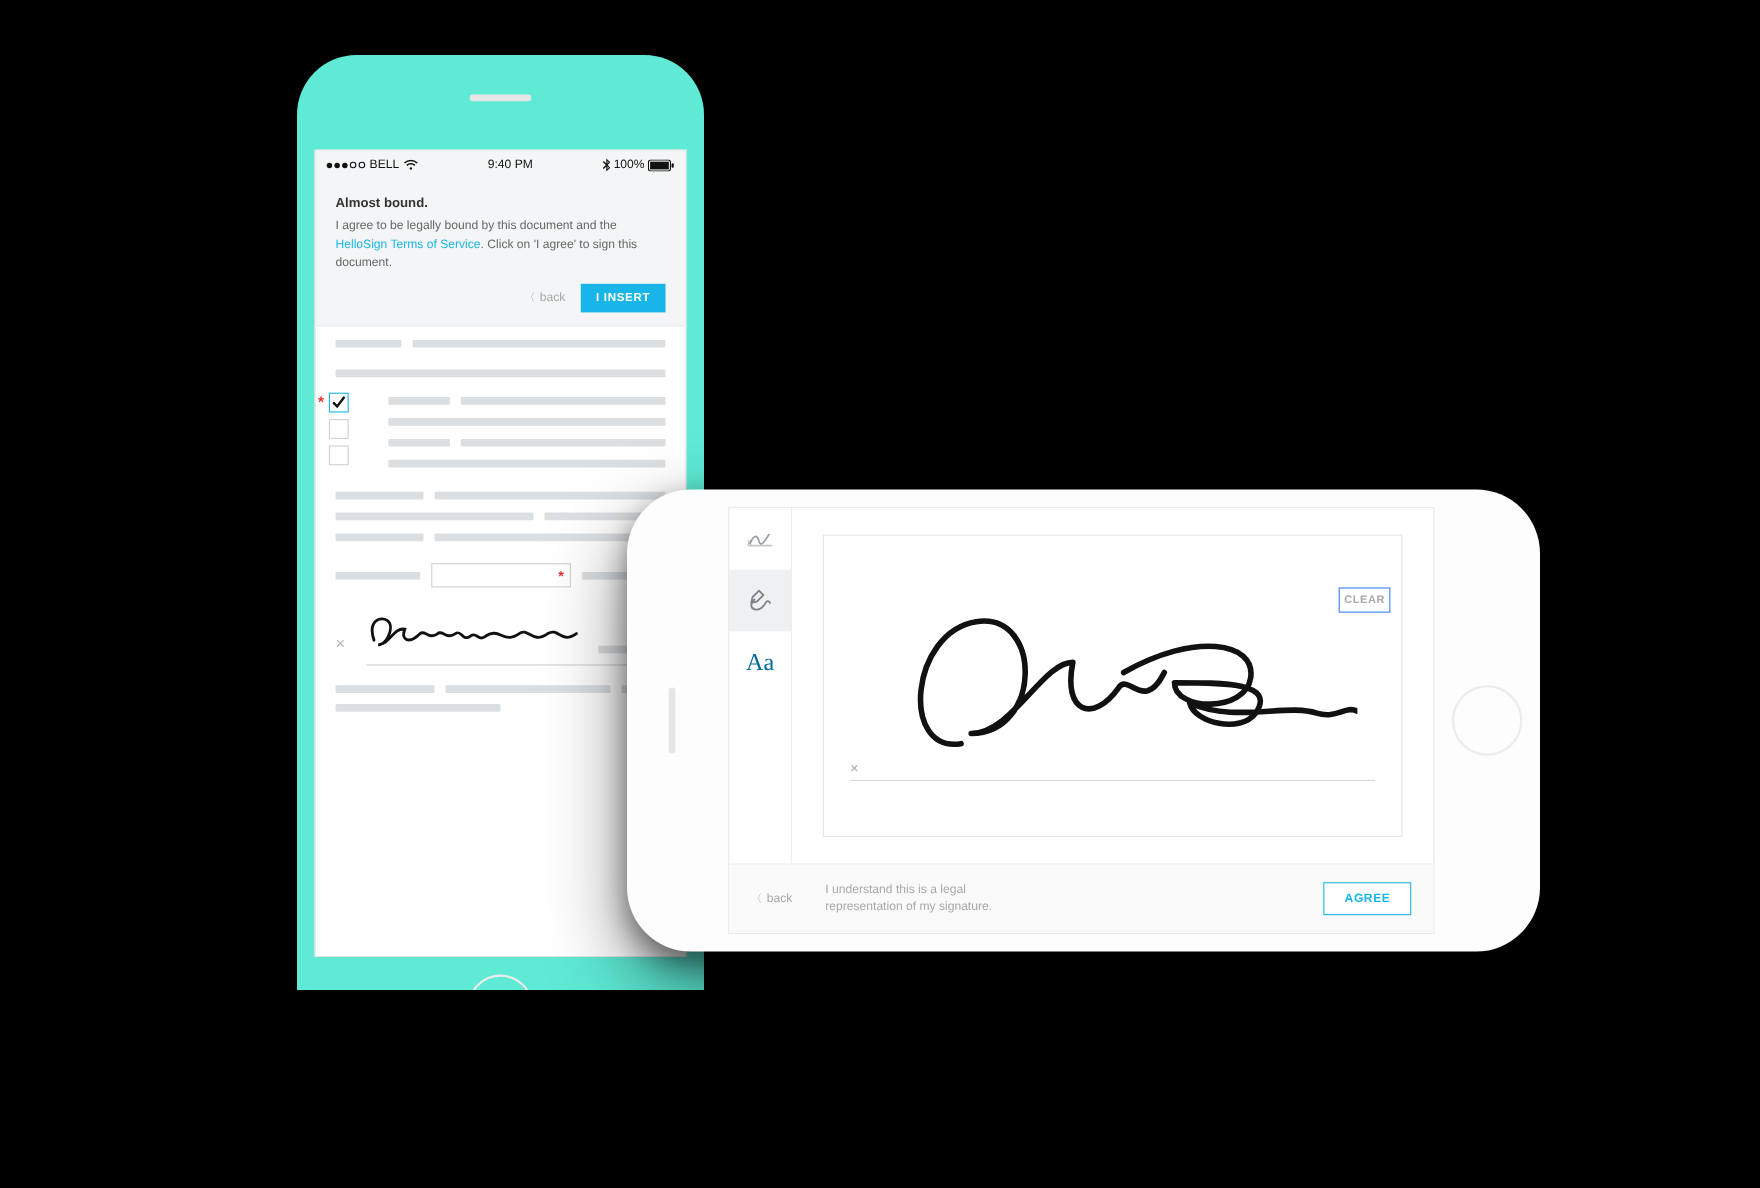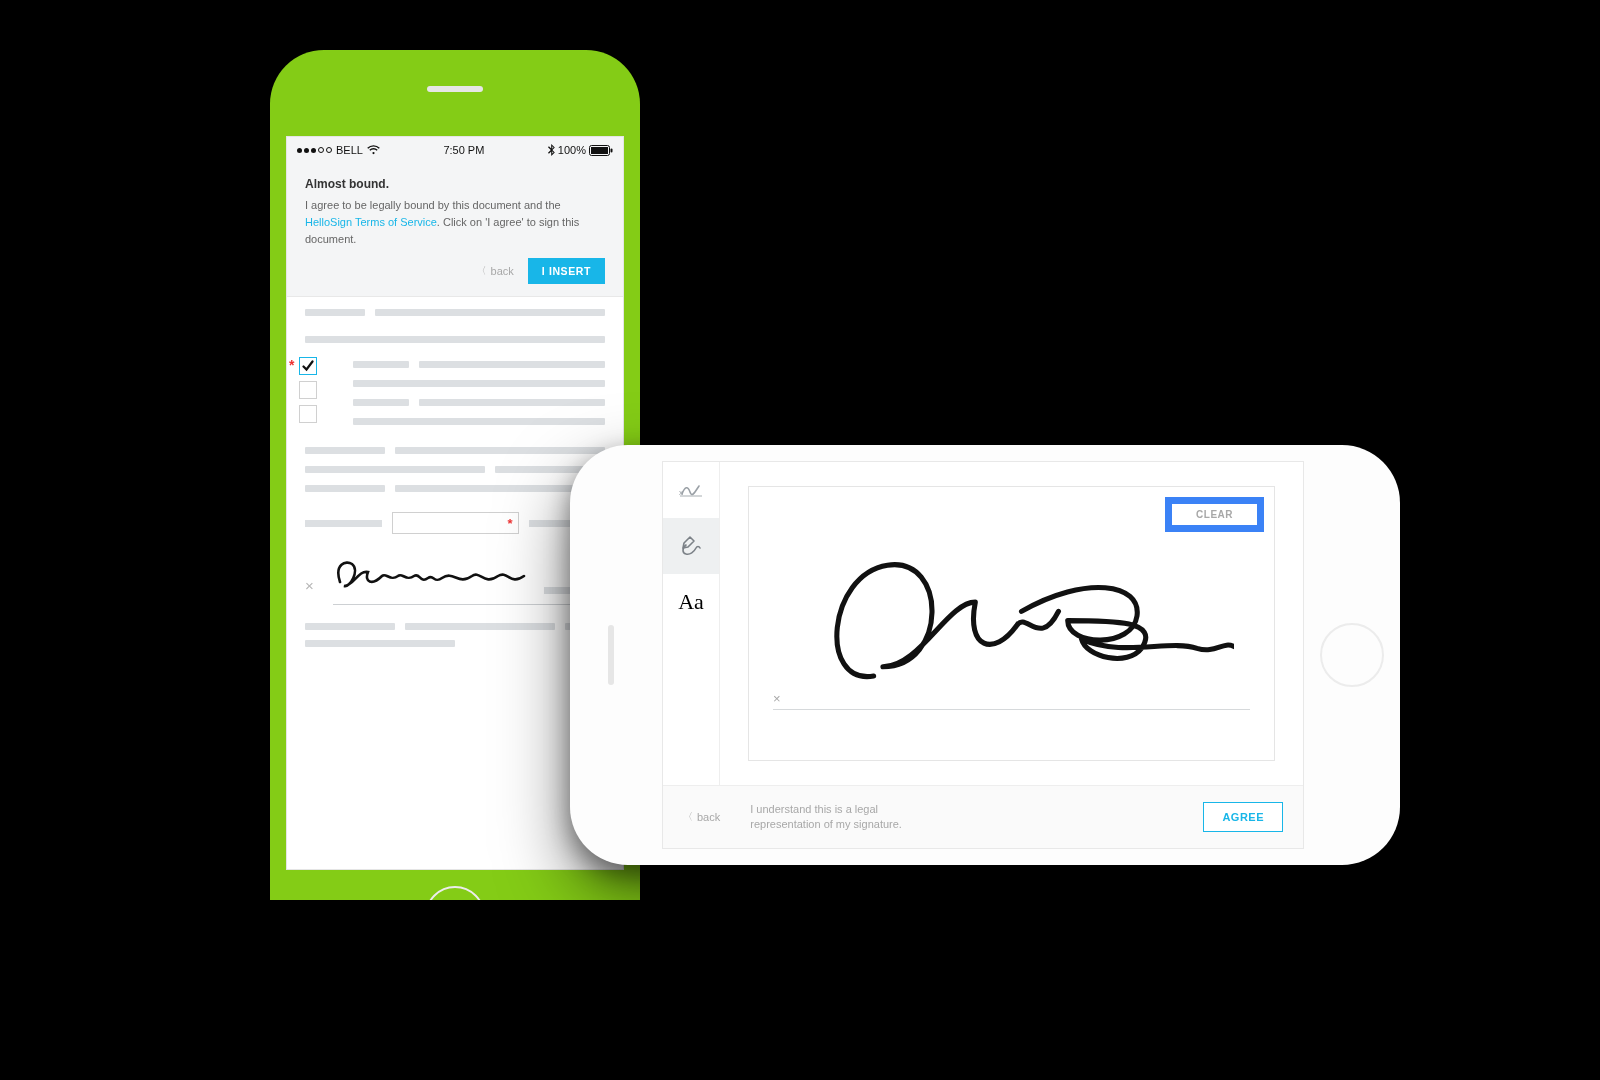--- a/index.html
+++ b/index.html
@@ -1,20 +1,20 @@
 <!DOCTYPE html>
 <html><head>
 <meta charset="utf-8">
 <style>
   html,body{margin:0;padding:0;background:#000;font-family:-apple-system,BlinkMacSystemFont,"Helvetica Neue",Arial,sans-serif;}
   .stage{position:relative;width:1320px;height:900px;margin:0 auto;}
   
   .phone-portrait{
     position:absolute;left:130px;top:50px;width:370px;height:912px;
-    background:#84cc16;border-radius:54px;
+    background:#5eead4;border-radius:54px;
     box-shadow:0 25px 60px rgba(0,0,0,0.45),0 8px 20px rgba(0,0,0,0.35);
   }
   .phone-portrait .speaker{
     position:absolute;top:36px;left:50%;transform:translateX(-50%);
     width:56px;height:6px;border-radius:3px;background:#e6e6e6;
   }
   .phone-portrait .home-button{
     position:absolute;bottom:16px;left:50%;transform:translateX(-50%);
     width:56px;height:56px;border:2px solid #ececec;border-radius:50%;
   }
@@ -36,22 +36,22 @@
   .header-panel .title{font-size:12px;color:#333;font-weight:600;margin-bottom:6px;}
   .header-panel .body{font-size:11px;line-height:1.55;color:#666;}
   .header-panel .body .link{color:#18b6e8;}
   .header-actions{display:flex;justify-content:flex-end;align-items:center;gap:14px;margin-top:10px;}
   .back-link{font-size:11px;color:#a8a8a8;display:flex;align-items:center;gap:4px;cursor:pointer;}
   .back-link .chev{font-size:10px;}
   .btn-primary{background:#18b6e8;color:#fff;font-size:10.5px;font-weight:700;letter-spacing:0.6px;
     padding:7px 14px;border:none;cursor:pointer;}
   .btn-outline{background:#fff;color:#18b6e8;border:1px solid #18b6e8;font-size:11px;font-weight:600;
     letter-spacing:0.5px;padding:8px 18px;cursor:pointer;}
-  .btn-ghost{background:#fff;color:#a8a8a8;border:7px solid #3b82f6;font-size:10px;font-weight:600;
-    letter-spacing:0.5px;padding:5px 24px;cursor:pointer;}
+  .btn-ghost{background:#fff;color:#a8a8a8;border:1px solid #3b82f6;font-size:10px;font-weight:600;
+    letter-spacing:0.5px;padding:5px 4px;cursor:pointer;margin-top:37px;}
   
   .doc{background:#fff;height:calc(100% - 26px - 120px);overflow:hidden;padding:12px 18px 0;position:relative;}
   .line{height:7px;background:#dcdfe2;border-radius:1px;}
   .row{display:flex;gap:10px;margin-bottom:8px;}
   .doc-section-top .row1 .a{width:60px;}
   .doc-section-top .row1 .b{flex:1;}
   .doc-section-top .row2 .a{flex:1;margin-top:12px;}
   .asterisk{color:#e33;font-weight:700;font-size:14px;position:absolute;left:2px;top:60px;}
   .check-col{position:absolute;left:12px;top:60px;}
   .cbox{width:16px;height:16px;border:1px solid #d0d0d0;margin-bottom:6px;display:flex;align-items:center;justify-content:center;}
@@ -99,21 +99,21 @@
   }
   .phone-landscape .screen{
     position:absolute;left:92px;right:96px;top:16px;bottom:16px;
     background:#fff;border:1px solid #e8e8e8;display:flex;flex-direction:column;
   }
   .land-body{flex:1;display:flex;}
   .tool-rail{width:56px;border-right:1px solid #eee;display:flex;flex-direction:column;}
   .tool-rail .tool{height:56px;display:flex;align-items:center;justify-content:center;color:#9aa0a6;}
   .tool-rail .tool.active{background:#eef0f1;color:#6d7378;}
   .tool-rail .tool svg,.tool-rail .tool .aa{display:block;}
-  .tool-rail .tool .aa{font-size:22px;font-family:Georgia,serif;color:#000000;}
+  .tool-rail .tool .aa{font-size:22px;font-family:Georgia,serif;color:#0369a1;}
   .sig-area{flex:1;padding:24px 28px;display:flex;}
   .sig-canvas{flex:1;border:1px solid #e5e5e5;position:relative;}
   .sig-canvas .clear-btn{position:absolute;right:10px;top:10px;}
   .sig-canvas .baseline{position:absolute;left:24px;right:24px;bottom:50px;height:1px;background:#d6d9db;}
   .sig-canvas .x-mark{position:absolute;left:24px;bottom:54px;font-size:13px;color:#a8a8a8;}
   .sig-canvas .big-sig{position:absolute;left:60px;right:40px;top:30px;bottom:45px;}
   .sig-canvas .big-sig svg{width:100%;height:100%;}
   .land-footer{height:62px;border-top:1px solid #eee;background:#fafafa;display:flex;align-items:center;padding:0 20px;gap:30px;}
   .land-footer .disclaimer{font-size:11px;color:#a8a8a8;line-height:1.4;max-width:220px;}
   .land-footer .spacer{flex:1;}
@@ -136,21 +136,21 @@
               <span class="empty"></span>
               <span class="empty"></span>
           </span>
           <span>BELL</span>
           <span class="wifi-icon">
             <svg width="13" height="10" viewBox="0 0 13 10">
                 <path d="M6.5 9.2a1.1 1.1 0 100-2.2 1.1 1.1 0 000 2.2zM3.3 5.8a4.6 4.6 0 016.4 0l1-1a6 6 0 00-8.4 0l1 1zM1.2 3.7a7.6 7.6 0 0110.6 0l1-1a9 9 0 00-12.6 0l1 1z" fill="#111"></path>
               </svg>
           </span>
         </div>
-        <div>7:50 PM</div>
+        <div>9:40 PM</div>
         <div class="right">
           <span class="bt-icon">
             <svg width="7" height="12" viewBox="0 0 7 12">
                 <path d="M3.2 0v4.6L.9 2.3 0 3.2 2.8 6 0 8.8l.9.9 2.3-2.3V12l3.6-3.6L4.4 6l2.4-2.4L3.2 0zm1.1 2.3l1.2 1.2-1.2 1.2V2.3zm1.2 6.1L4.3 9.6V7.2l1.2 1.2z" fill="#111"></path>
               </svg>
           </span>
           <span>100%</span>
           <span class="batt-icon">
             <svg width="24" height="11" viewBox="0 0 24 11">
                 <rect x="0.5" y="0.5" width="20" height="10" rx="2" fill="none" stroke="#111"></rect>

